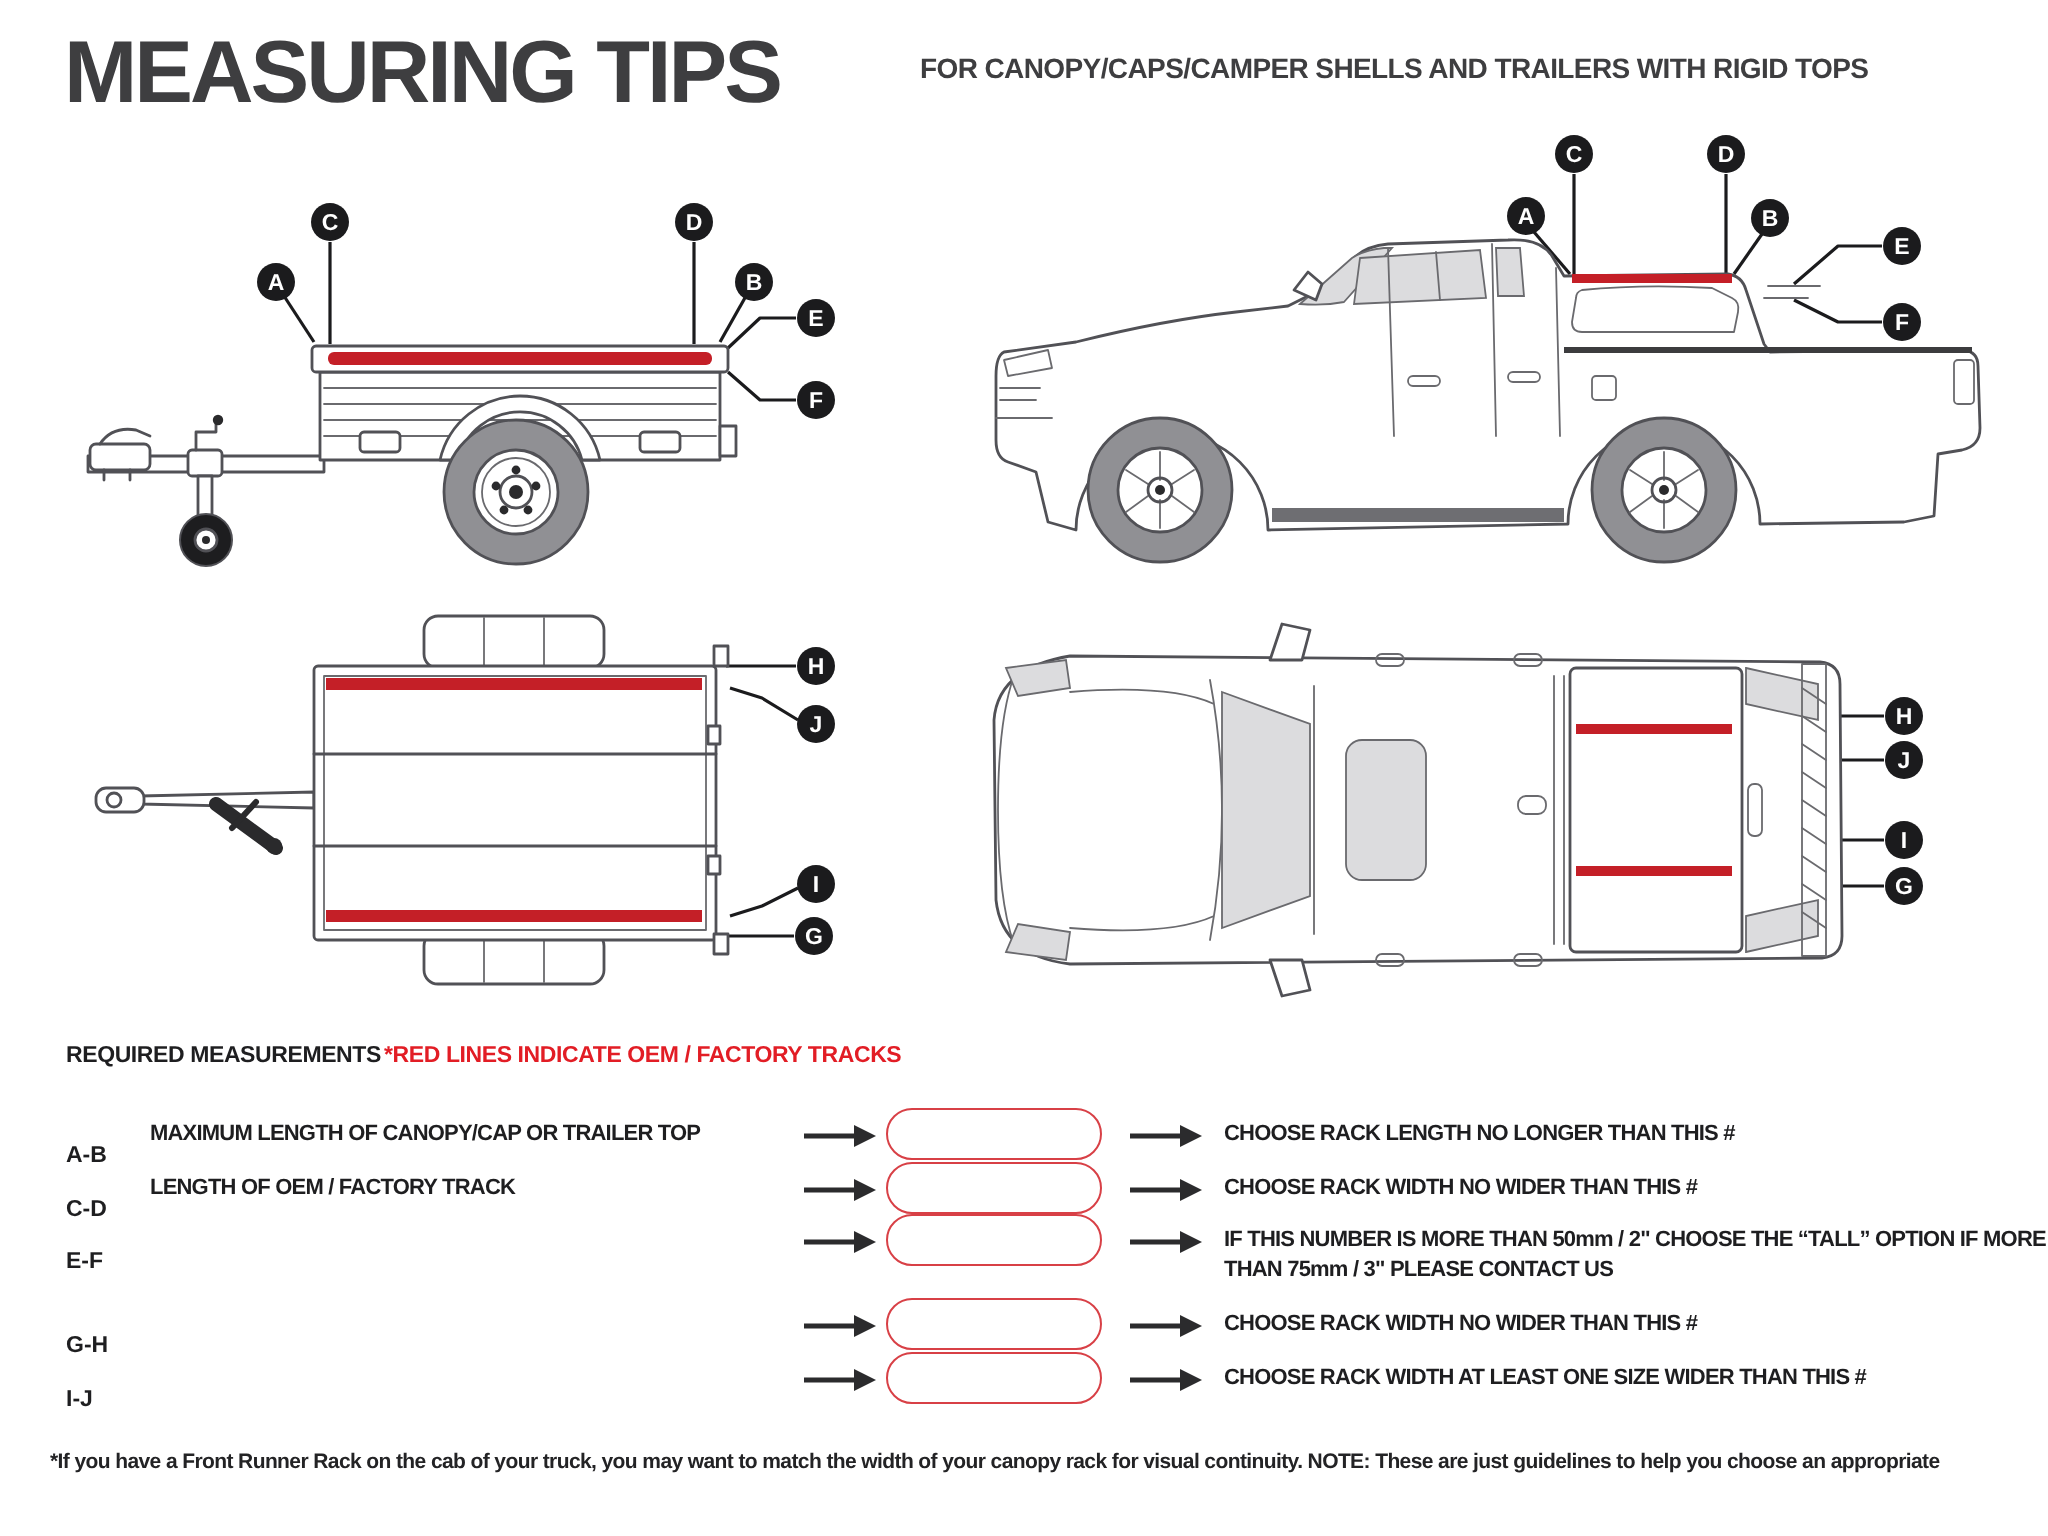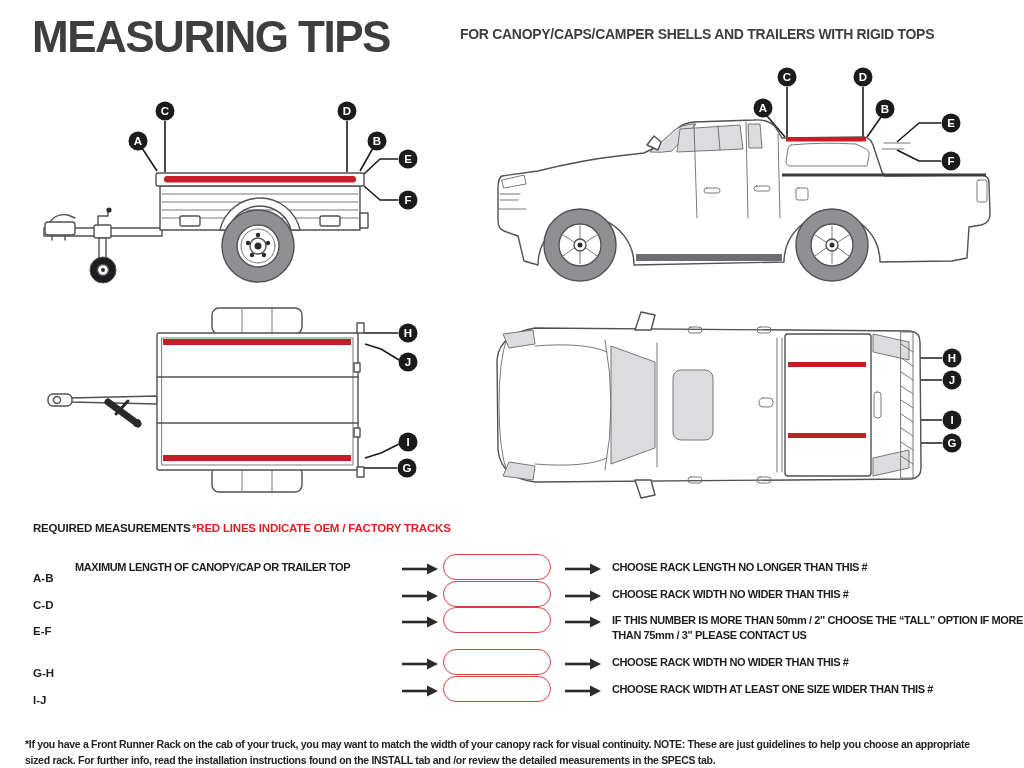--- a/index.html
+++ b/index.html
@@ -34,21 +34,21 @@
   .mrow .desc{position:absolute;left:45px;top:0;width:332px;font-size:11px;font-weight:bold;
               color:#1e1e20;letter-spacing:-0.4px;line-height:1.3;}
   .mrow .arr{position:absolute;top:1px;width:36px;height:12px;}
   .arr-1{left:372px;} .arr-2{left:535px;}
   .mrow .pill{position:absolute;left:413px;top:-6px;width:106px;height:24px;
               border:1.6px solid #d84046;border-radius:14px;background:#ffffff;}
   .mrow .result{position:absolute;left:582px;top:0;width:432px;font-size:11px;font-weight:bold;
                 color:#1e1e20;letter-spacing:-0.4px;line-height:1.35;}
   
   .footnote{left:25px;top:724px;font-size:10.5px;font-weight:bold;color:#232325;
-            letter-spacing:-0.3px;line-height:1.5;white-space:nowrap;margin-top:13px;}
+            letter-spacing:-0.3px;line-height:1.5;white-space:nowrap;}
 </style>
 </head>
 <body>
 
 <div class="abs title">MEASURING TIPS</div>
 <div class="abs subtitle">
   <div>FOR CANOPY/CAPS/CAMPER SHELLS AND TRAILERS WITH RIGID TOPS</div>
 </div>
 
 <svg class="diagram" style="left:28px;top:85px" width="400" height="215" viewBox="0 0 400 215">
@@ -331,20 +331,21 @@
   <span class="pill"></span>
   <span class="arr arr-2"><svg width="36" height="12" viewBox="0 0 36 12">
         <line x1="0" y1="6" x2="26" y2="6" stroke="#2b2b2d" stroke-width="2.6"></line>
         <polygon points="25,0.5 36,6 25,11.5" fill="#2b2b2d"></polygon>
       </svg></span>
   <span class="result">CHOOSE RACK LENGTH NO LONGER THAN THIS #</span>
 </div>
 
 <div class="mrow" style="top:587px">
   <span class="code">C-D</span>
+  <span class="desc">LENGTH OF OEM / FACTORY TRACK</span>
   <span class="arr arr-1"><svg width="36" height="12" viewBox="0 0 36 12">
         <line x1="0" y1="6" x2="26" y2="6" stroke="#2b2b2d" stroke-width="2.6"></line>
         <polygon points="25,0.5 36,6 25,11.5" fill="#2b2b2d"></polygon>
       </svg></span>
   <span class="pill"></span>
   <span class="arr arr-2"><svg width="36" height="12" viewBox="0 0 36 12">
         <line x1="0" y1="6" x2="26" y2="6" stroke="#2b2b2d" stroke-width="2.6"></line>
         <polygon points="25,0.5 36,6 25,11.5" fill="#2b2b2d"></polygon>
       </svg></span>
   <span class="result">CHOOSE RACK WIDTH NO WIDER THAN THIS #</span>
@@ -387,14 +388,13 @@
   <span class="pill"></span>
   <span class="arr arr-2"><svg width="36" height="12" viewBox="0 0 36 12">
         <line x1="0" y1="6" x2="26" y2="6" stroke="#2b2b2d" stroke-width="2.6"></line>
         <polygon points="25,0.5 36,6 25,11.5" fill="#2b2b2d"></polygon>
       </svg></span>
   <span class="result">CHOOSE RACK WIDTH AT LEAST ONE SIZE WIDER THAN THIS #</span>
 </div>
 
 <div class="abs footnote">
   <div>*If you have a Front Runner Rack on the cab of your truck, you may want to match the width of your canopy rack for visual continuity. NOTE: These are just guidelines to help you choose an appropriate</div>
-  <div>sized rack. For further info, read the installation instructions found on the INSTALL tab and /or review the detailed measurements in the SPECS tab.</div>
 </div>
 
 </body></html>

